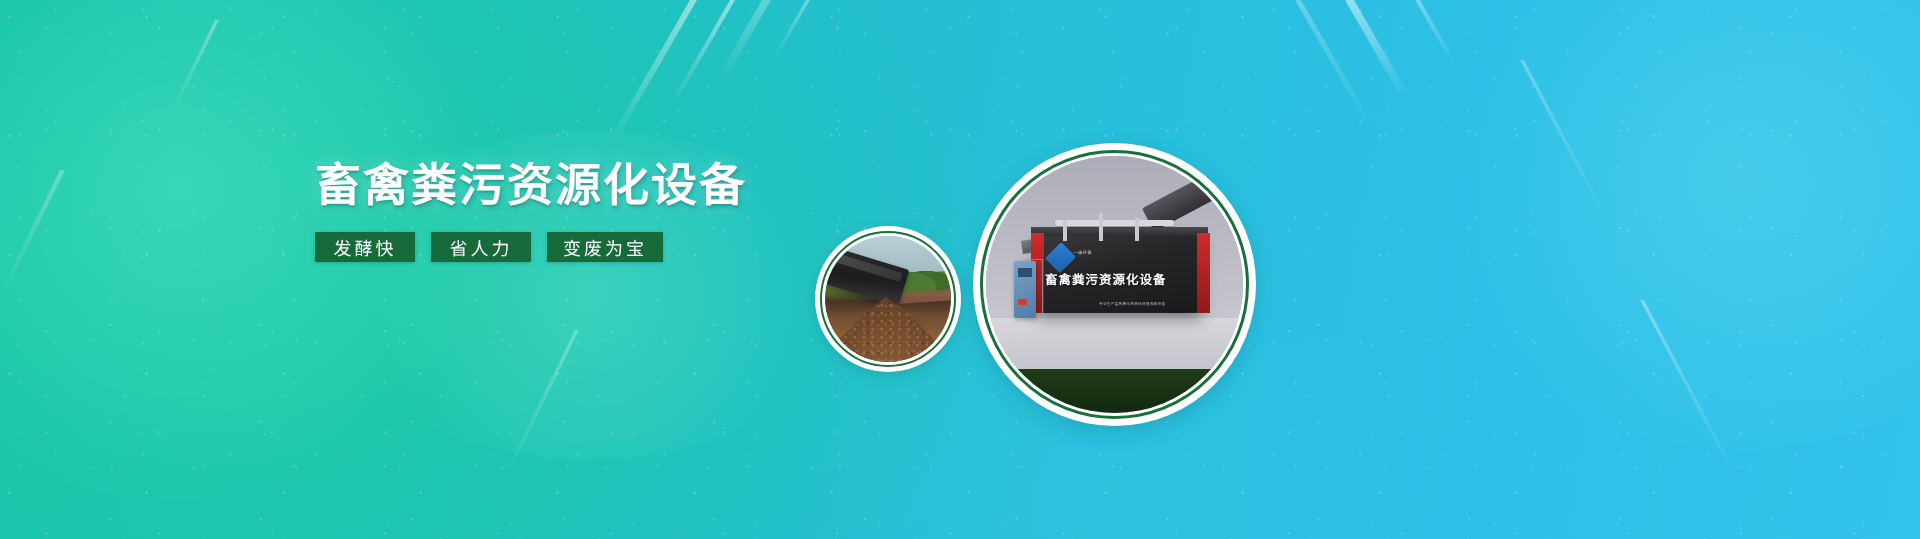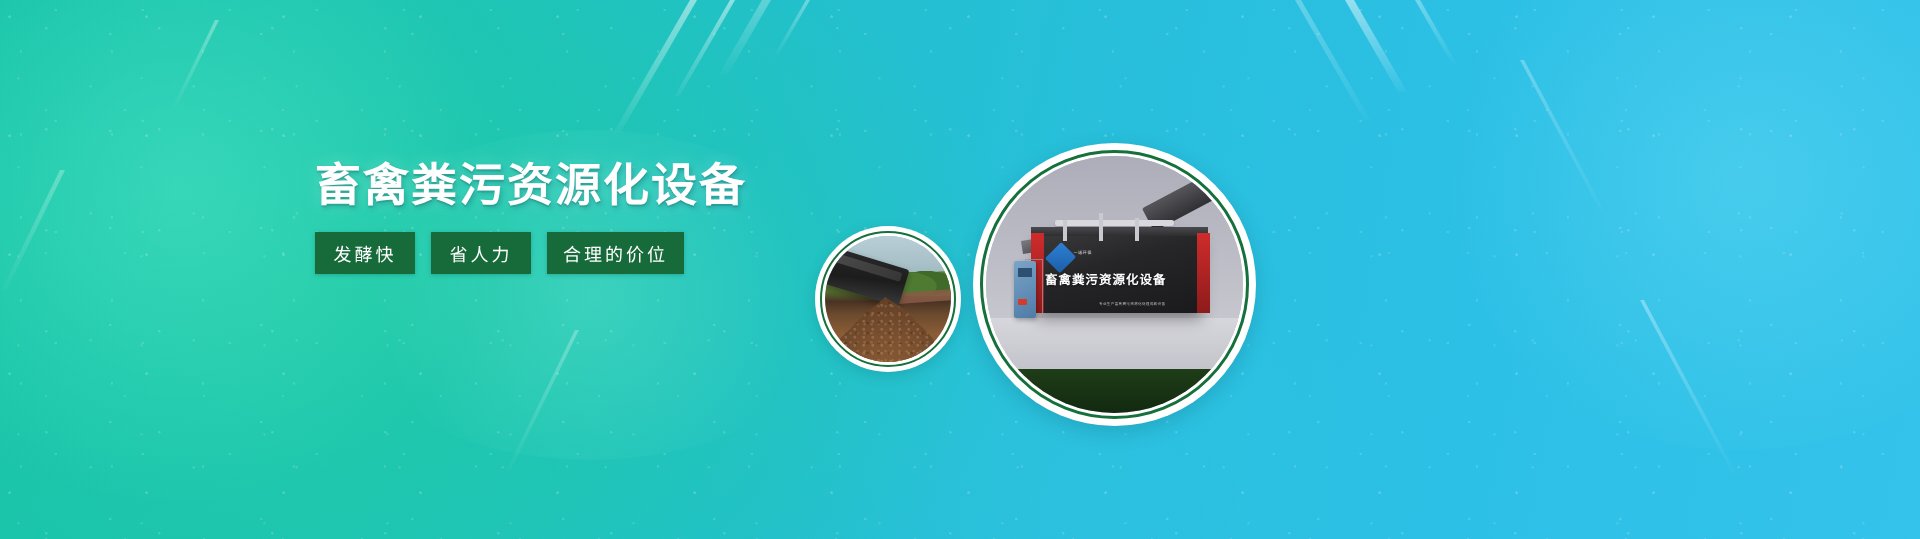--- a/index.html
+++ b/index.html
@@ -70,21 +70,21 @@
   .sub-line {
     font-size:16.5px; color:#f2fffd; line-height:1.62;
     letter-spacing:.4px; white-space:nowrap;
     text-shadow:0 1px 2px rgba(0,80,85,.25);
   }
 
   .tags { margin-top:20px; }
   .tag-row { display:flex; gap:16px; margin-bottom:12px; }
   .tag {
     display:inline-flex; align-items:center; justify-content:center;
-    min-width:100px; height:42px; padding:0 16px;
+    min-width:100px; height:30px; padding:0 16px;
     background:#176b3a;
     color:#ffffff; font-size:18px; letter-spacing:3px;
     box-shadow:0 1px 4px rgba(0,60,40,.25);
   }
 
   
   .photo-small, .photo-large { position:absolute; border-radius:50%; z-index:7; }
 
   .photo-small {
     left:815px; top:226px; width:146px; height:146px;
@@ -247,21 +247,21 @@
 
   <div class="copy">
 
     <div class="title">畜禽粪污资源化设备</div>
 
 
     <div class="tags">
       <div class="tag-row">
         <span class="tag">发酵快</span>
         <span class="tag">省人力</span>
-        <span class="tag">合理的价位</span>
+        <span class="tag">变废为宝</span>
       </div>
     </div>
   </div>
 
   <div class="photo-small">
     <div class="ring">
       <div class="media">
         <div class="compost">
           <div class="sky"></div>
           <div class="trees"></div>

